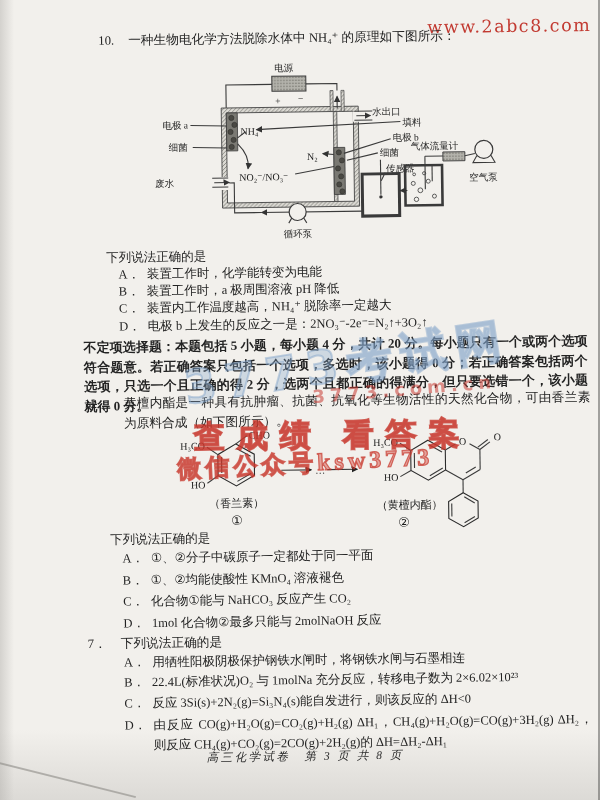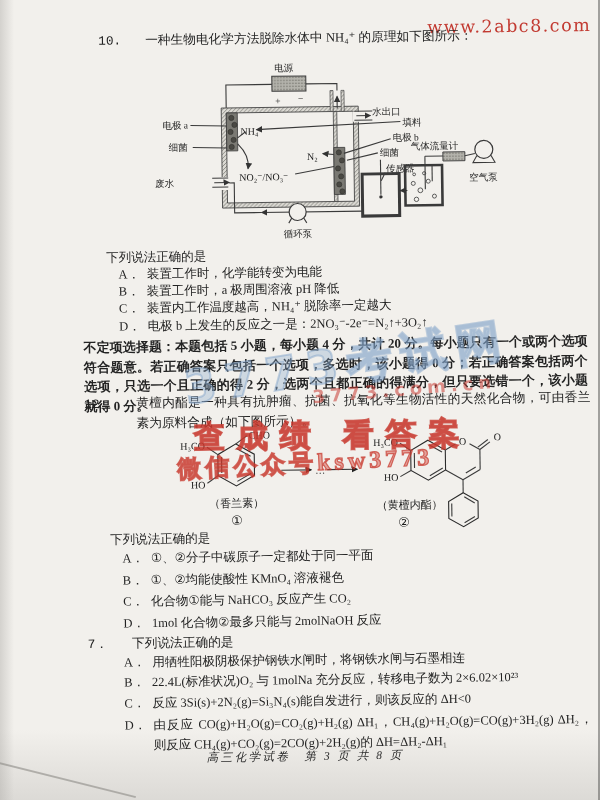--- a/index.html
+++ b/index.html
@@ -17,21 +17,21 @@
   .crease{position:absolute;left:-12px;top:778px;width:150px;height:2px;background:rgba(140,138,134,0.6);
     transform:rotate(14deg);}
   .content{position:absolute;inset:0;transform:rotate(-0.8deg);transform-origin:300px 380px;}
 
   .t{position:absolute;font-size:12.5px;line-height:17px;white-space:nowrap;}
   .opt{position:absolute;display:flex;font-size:12.5px;line-height:17px;}
   .opt .olabel{flex:none;margin-right:7px;white-space:nowrap;}
   .opt .otext{white-space:nowrap;}
   .opt.wrap .otext{white-space:normal;text-align:justify;}
   .para{position:absolute;display:flex;font-size:12.7px;line-height:19.5px;}
-  .para .plabel{flex:none;margin-right:24px;font-family:Liberation Mono, monospace;}
+  .para .plabel{flex:none;margin-right:14px;}
   .para .ptext{text-align:justify;}
   .bold{font-weight:bold;}
 
   .wm-topright{position:absolute;left:432px;top:19px;font-size:17.5px;letter-spacing:1.5px;
     color:#c23a31;font-family:"DejaVu Serif",serif;}
   .wm-blue{position:absolute;left:183px;top:334px;font-size:46px;font-weight:bold;letter-spacing:9px;
     color:rgba(138,170,206,0.34);-webkit-text-stroke:2px rgba(125,160,200,0.45);
     transform:rotate(-8deg);font-family:"DejaVu Sans",sans-serif;white-space:nowrap;}
   .wm-redurl{position:absolute;left:312px;top:380px;font-size:18px;font-weight:bold;letter-spacing:5px;
     color:rgba(200,60,52,0.55);transform:rotate(-4deg);font-family:"DejaVu Sans",sans-serif;white-space:nowrap;}

